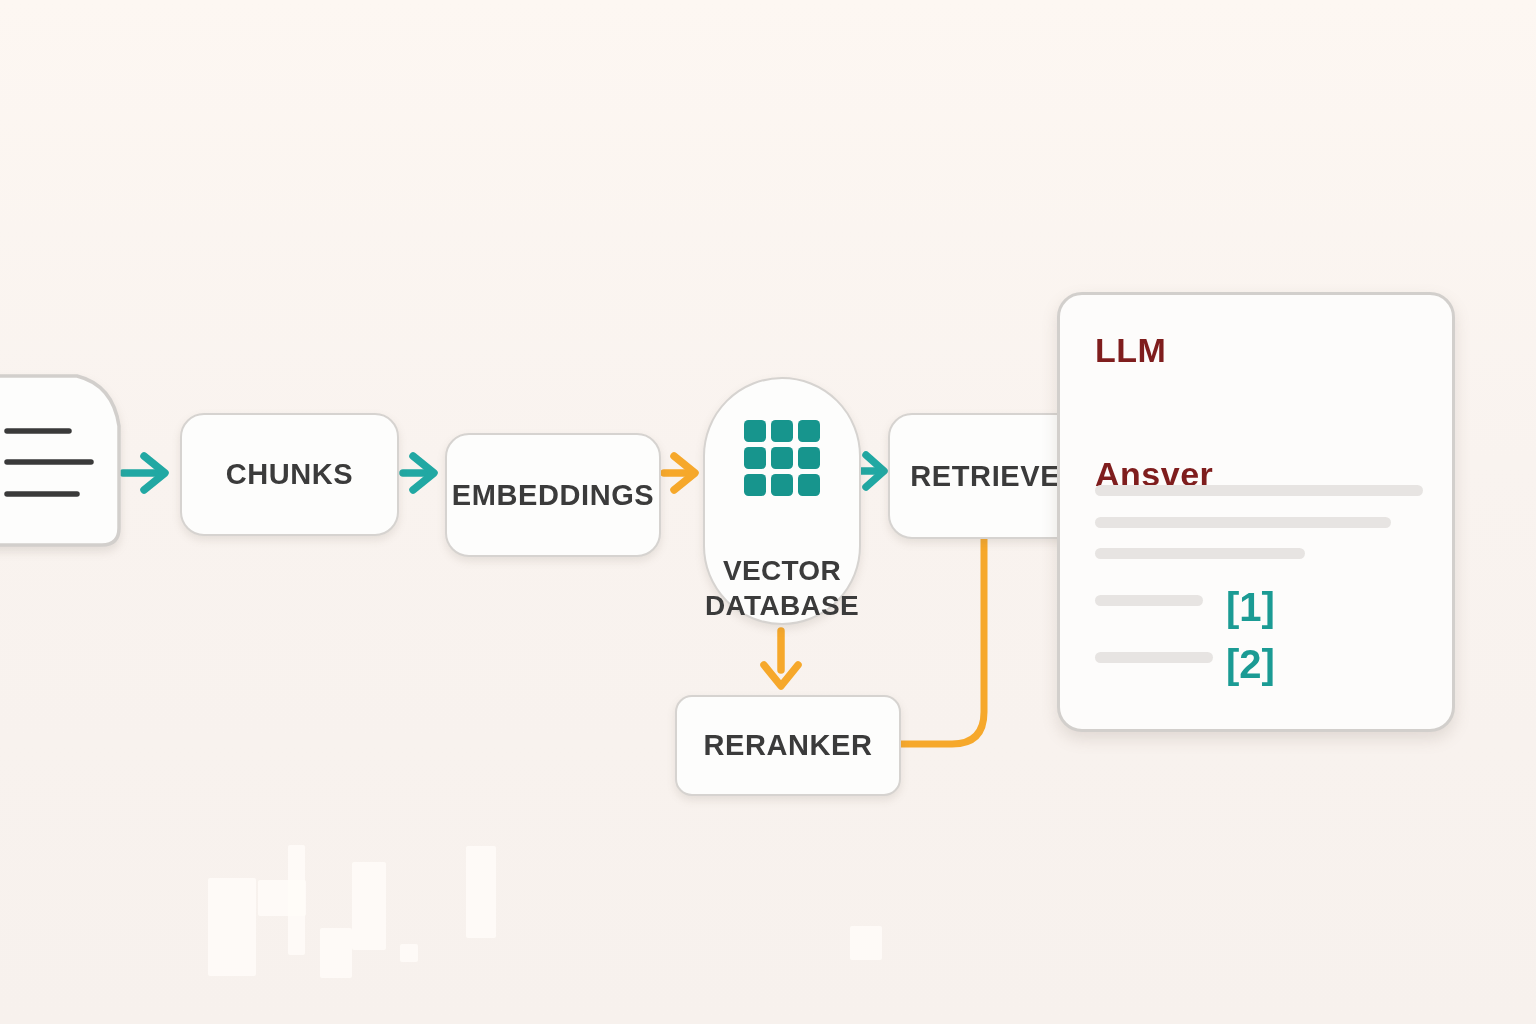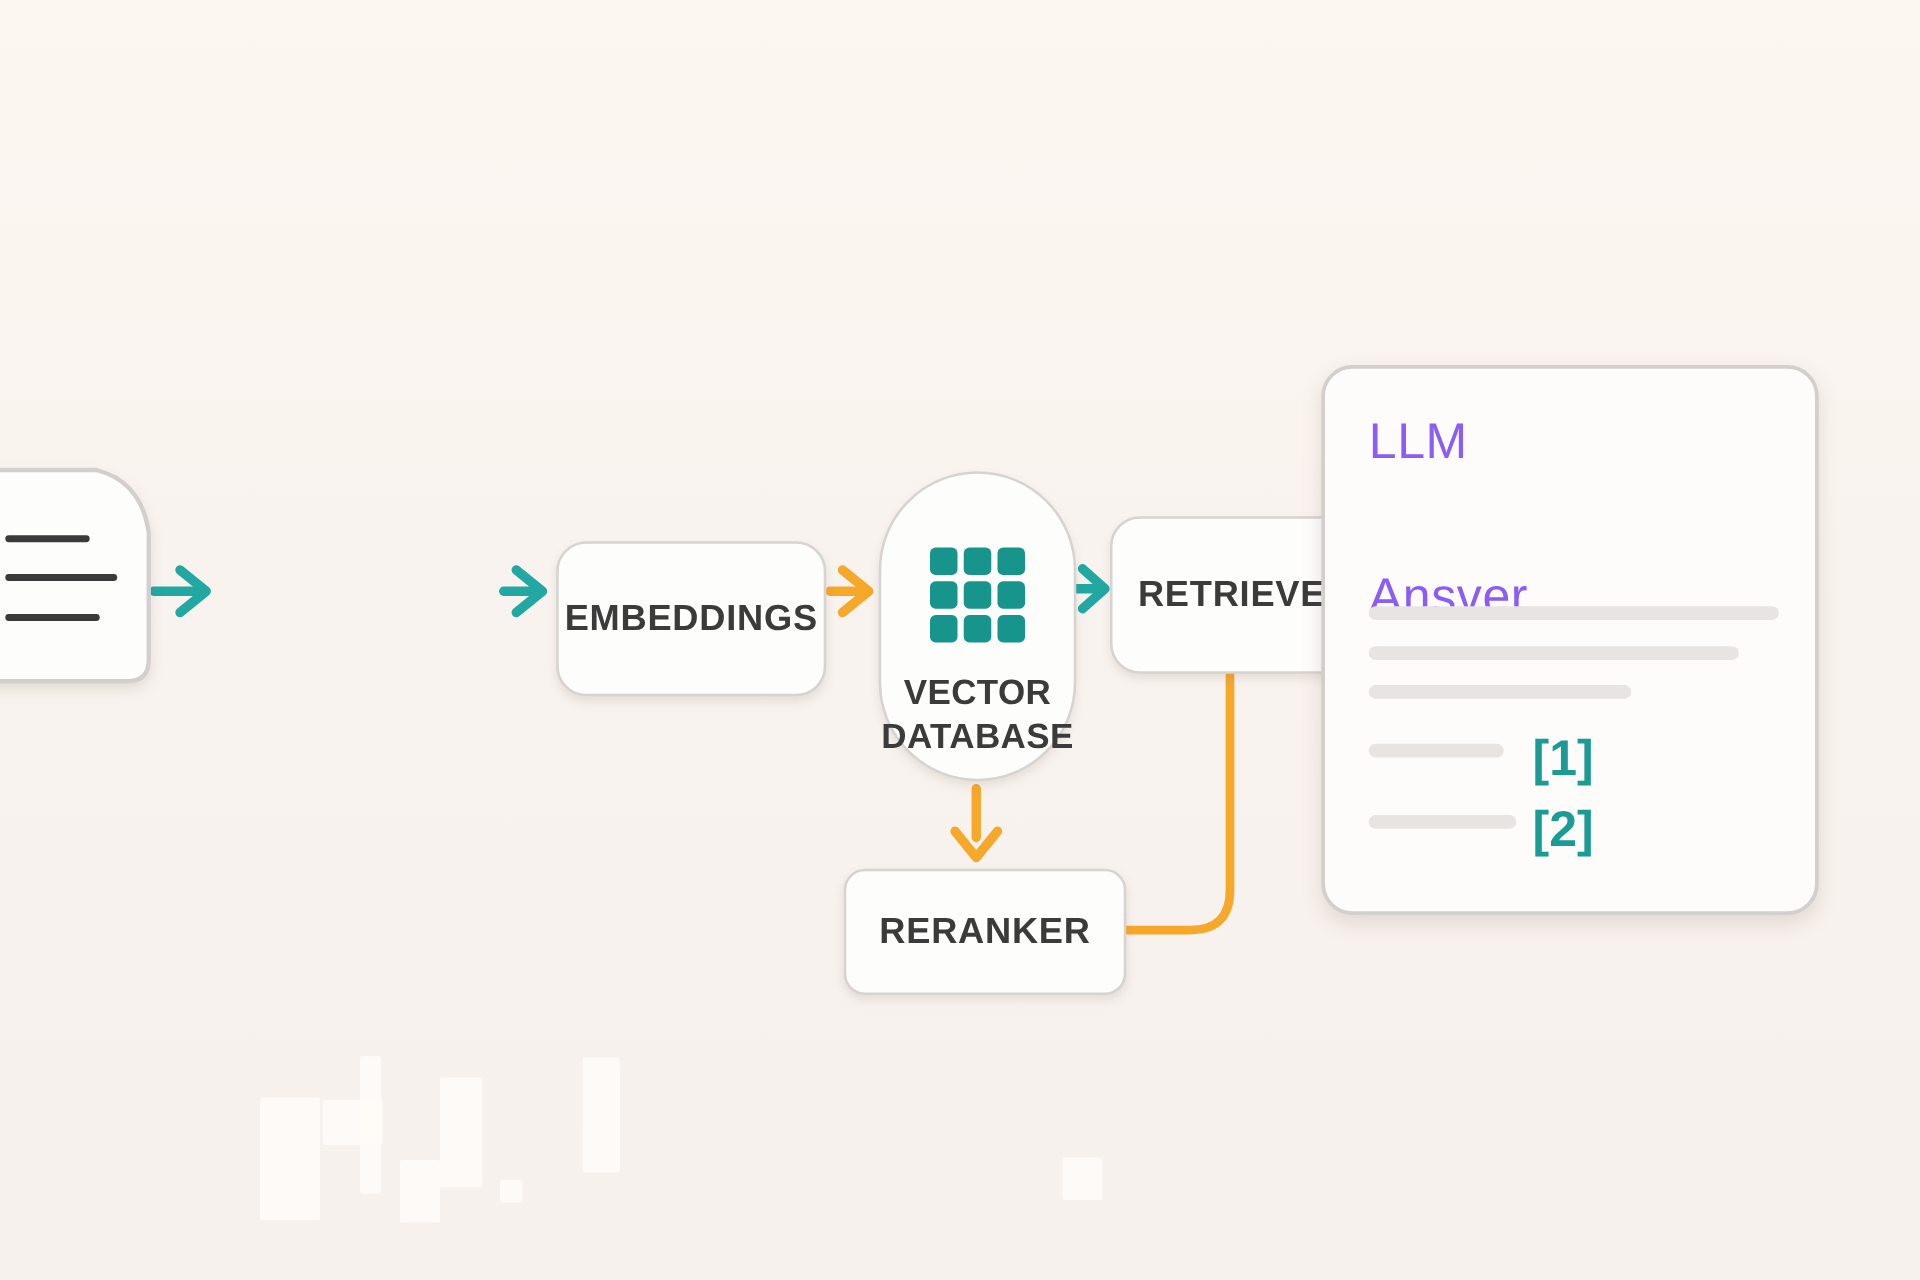--- a/index.html
+++ b/index.html
@@ -18,32 +18,32 @@
     box-shadow:0 4px 8px rgba(120,105,95,.15);
     display:flex;align-items:center;justify-content:center;
     color:#3b3b3b;font-weight:700;font-size:29px;letter-spacing:.6px;
   }
   .node-chunks{left:180px;top:413px;width:215px;height:119px;}
   .node-embeddings{left:445px;top:413px;width:212px;height:120px;margin-top:20px;}
   .node-retriever{left:888px;top:413px;width:212px;height:122px;}
   .node-reranker{left:675px;top:695px;width:222px;height:97px;border-radius:17px;}
   .capsule{
     left:703px;top:377px;width:158px;height:248px;border-radius:80px;
-    flex-direction:column;justify-content:center;padding-top:41px;
+    flex-direction:column;justify-content:space-between;padding-top:41px;
     box-sizing:border-box;
   }
   .grid-icon{display:grid;grid-template-columns:repeat(3,22px);grid-template-rows:repeat(3,22px);gap:5px;}
   .grid-icon span{background:#17958d;border-radius:4.5px;}
   .capsule .cap-label{margin-top:22px;font-size:28px;line-height:35px;letter-spacing:.3px;text-align:center;}
   .card{
     position:absolute;left:1057px;top:292px;width:398px;height:440px;z-index:3;
     background:#fdfcfb;border:3px solid #d2cfcc;border-radius:25px;
     box-shadow:0 7px 16px rgba(120,105,95,.18);box-sizing:border-box;
   }
-  .card .ttl{position:absolute;left:35px;line-height:1;font-size:40px;font-weight:400;color:#8b5cf6;letter-spacing:.5px;}
+  .card .ttl{position:absolute;left:35px;line-height:1;font-size:34px;font-weight:700;color:#7f1d1d;letter-spacing:.5px;}
   .card .t-llm{top:38px;}
   .card .t-answer{top:118px;margin-top:44px;}
   .bar{position:absolute;left:35px;height:11px;border-radius:6px;background:#e7e4e2;}
   .b1{top:190px;width:328px;}
   .b2{top:222px;width:296px;}
   .b3{top:253px;width:210px;}
   .b4{top:300px;width:108px;}
   .b5{top:357px;width:118px;}
   .cite{position:absolute;left:166px;line-height:1;font-size:40px;font-weight:700;color:#1b9b94;}
   .c1{top:292px;}
@@ -92,20 +92,23 @@
 
   <svg class="doc" width="186" height="182" viewBox="0 0 186 182">
     <path d="M2,4 L137,4 Q173,13 179,54 L179,156 Q179,173 162,173 L2,173 Z" fill="#fdfdfc" stroke="#d2cfcc" stroke-width="3.5" stroke-linejoin="round"></path>
     <g stroke="#3a3a3a" stroke-width="5.5" stroke-linecap="round">
       <path d="M67,59 H129"></path>
       <path d="M67,90 H151"></path>
       <path d="M67,122 H137"></path>
     </g>
   </svg>
 
+  <div class="node node-chunks">
+    <span>CHUNKS</span>
+  </div>
 
   <div class="node node-embeddings">
     <span>EMBEDDINGS</span>
   </div>
 
   <div class="node capsule">
     <div class="grid-icon">
       <span></span>
         <span></span>
         <span></span>

